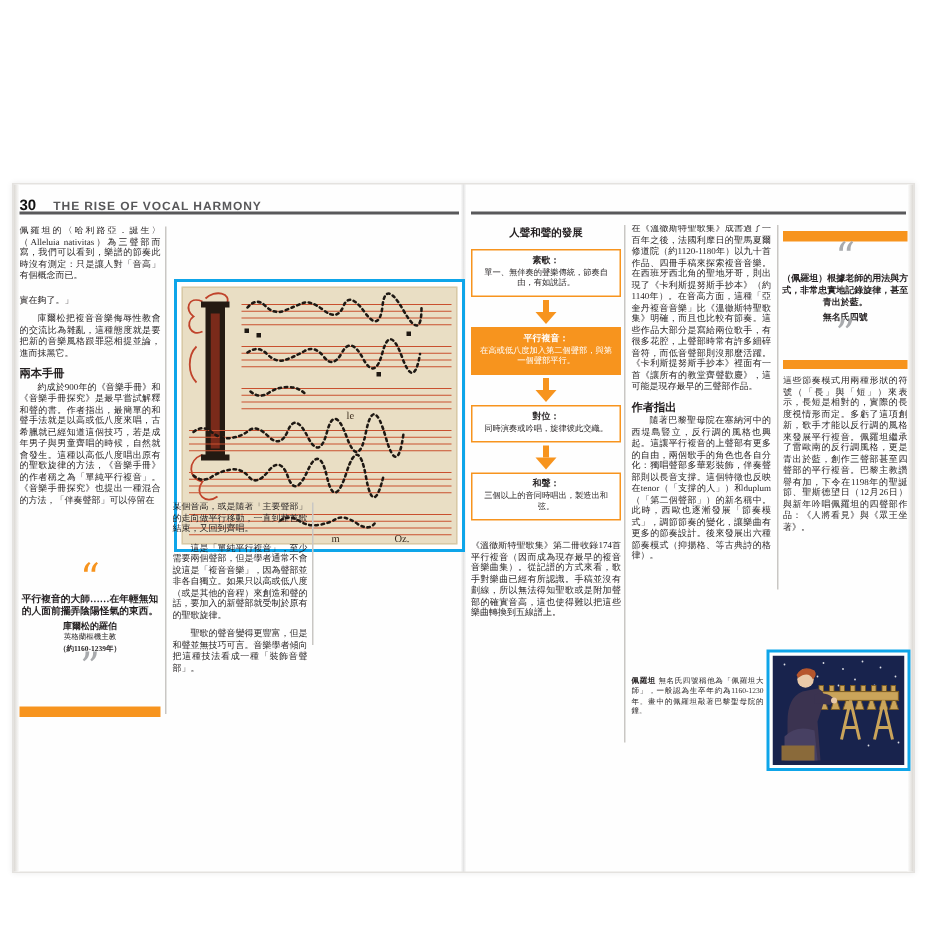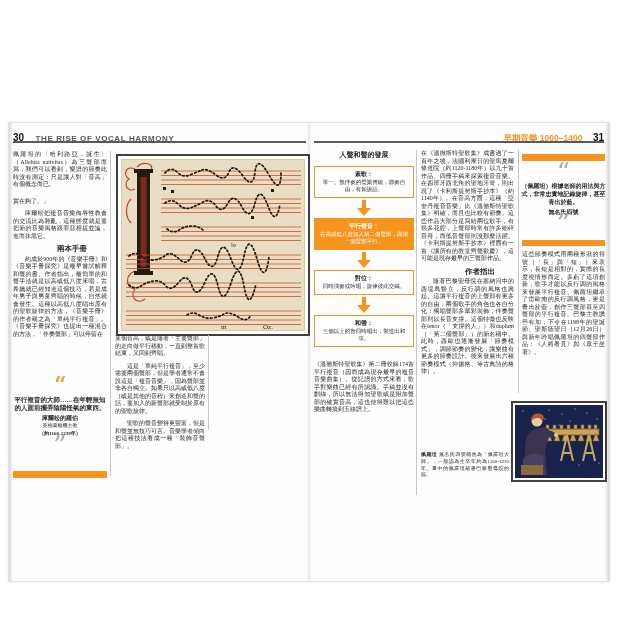--- a/index.html
+++ b/index.html
@@ -18,35 +18,35 @@
   .hdrL .ttl{font-weight:bold;font-size:8px;color:#58585a;letter-spacing:.6px;margin-left:7px;}
   .ruleL{left:4px;top:18px;width:293px;height:2px;background:#59595b;}
   .hdrR{left:305px;top:4px;width:290px;text-align:right;font-family:"Liberation Sans","DejaVu Sans",sans-serif;}
   .hdrR .ttl{font-weight:bold;font-size:8.5px;color:#f7941e;}
   .hdrR .num{font-weight:bold;font-size:10px;color:#111;margin-left:6px;}
   .ruleR{left:305px;top:18px;width:290px;height:2px;background:#59595b;}
   
   .col{font-size:6px;line-height:7.5px;text-align:justify;overflow:hidden;}
   .col p{margin:0 0 5px 0;text-indent:12px;}
   .col p.noind{text-indent:0;}
-  .chead{font-weight:bold;font-size:7.5px;margin:3px 0 3px 0;text-indent:0;font-family:Liberation Serif, serif;padding-left:44px;}
+  .chead{font-weight:bold;font-size:7.5px;margin:3px 0 3px 0;text-indent:0;font-family:Liberation Serif, serif;}
   .vrule{width:1px;background:#c9c7c4;}
   .obar{background:#f7941e;}
   
   .pq{text-align:center;font-size:6.5px;line-height:8px;}
   .pq .qmark{font-family:"DejaVu Serif",serif;font-size:26px;line-height:14px;display:block;height:14px;}
   .pq .openq{color:#f7941e;}
   .pq .openq.gray{color:#a8aaad;}
   .pq .closeq{color:#a8aaad;}
   .pq .qtext{font-weight:bold;display:block;margin:3px 0 2px 0;}
   .pq .attr{font-weight:bold;font-size:6px;display:block;}
   .pq .role{font-size:5px;display:block;}
   .pq .dates{font-size:5px;font-weight:bold;display:block;}
   
-  .frame{border:2px solid #404040;background:#ffffff;}
+  .frame{border:2px solid #0ea5e9;background:#ffffff;margin-top:32px;}
   
   .fc-title{font-weight:bold;font-size:7px;text-align:center;font-family:"Liberation Sans","DejaVu Sans",sans-serif;}
   .fc-box{border:1.5px solid #f7941e;background:#fff;text-align:center;font-size:5.5px;line-height:7px;padding:4px 5px;}
   .fc-box .lbl{font-weight:bold;font-size:6px;display:block;margin-bottom:1px;}
   .fc-box.filled{background:#f7941e;color:#ffffff;border-color:#f7941e;}
   .fc-arrow{width:14px;margin:2px auto;}
   .fc-arrow .stem{width:4px;height:8px;background:#f7941e;margin:0 auto;}
   .fc-arrow .head{width:0;height:0;border-left:7px solid transparent;border-right:7px solid transparent;
                   border-top:8px solid #f7941e;margin:0 auto;}
   
@@ -164,24 +164,20 @@
   <div class="abs vrule" style="left:101px;top:28px;height:325px;"></div>
   <div class="abs vrule" style="left:199px;top:212px;height:95px;"></div>
 
   <div class="abs col" style="left:106px;top:212px;width:90px;height:140px;">
     <p class="noind">某個音高，或是隨著「主要聲部」的走向做平行移動，一直到整首歌結束，又回到齊唱。</p>
     <p>這是「單純平行複音」，至少需要兩個聲部，但是學者通常不會說這是「複音音樂」，因為聲部並非各自獨立。如果只以高或低八度（或是其他的音程）來創造和聲的話，要加入的新聲部就受制於原有的聖歌旋律。</p>
     <p>聖歌的聲音變得更豐富，但是和聲並無技巧可言。音樂學者傾向把這種技法看成一種「裝飾音聲部」。</p>
   </div>
 
 
-  <div class="abs hdrR">
-    <span class="ttl">早期音樂 1000–1400</span>
-    <span class="num">31</span>
-  </div>
   <div class="abs ruleR"></div>
 
   <div class="abs" style="left:305px;top:27px;width:100px;">
     <div class="fc-title">人聲和聲的發展</div>
     <div class="fc-box" style="margin-top:6px;">
       <span class="lbl">素歌：</span>
       <span>單一、無伴奏的聲樂傳統，節奏自由，有如說話。</span>
     </div>
     <div class="fc-arrow">
         <div class="stem"></div>

